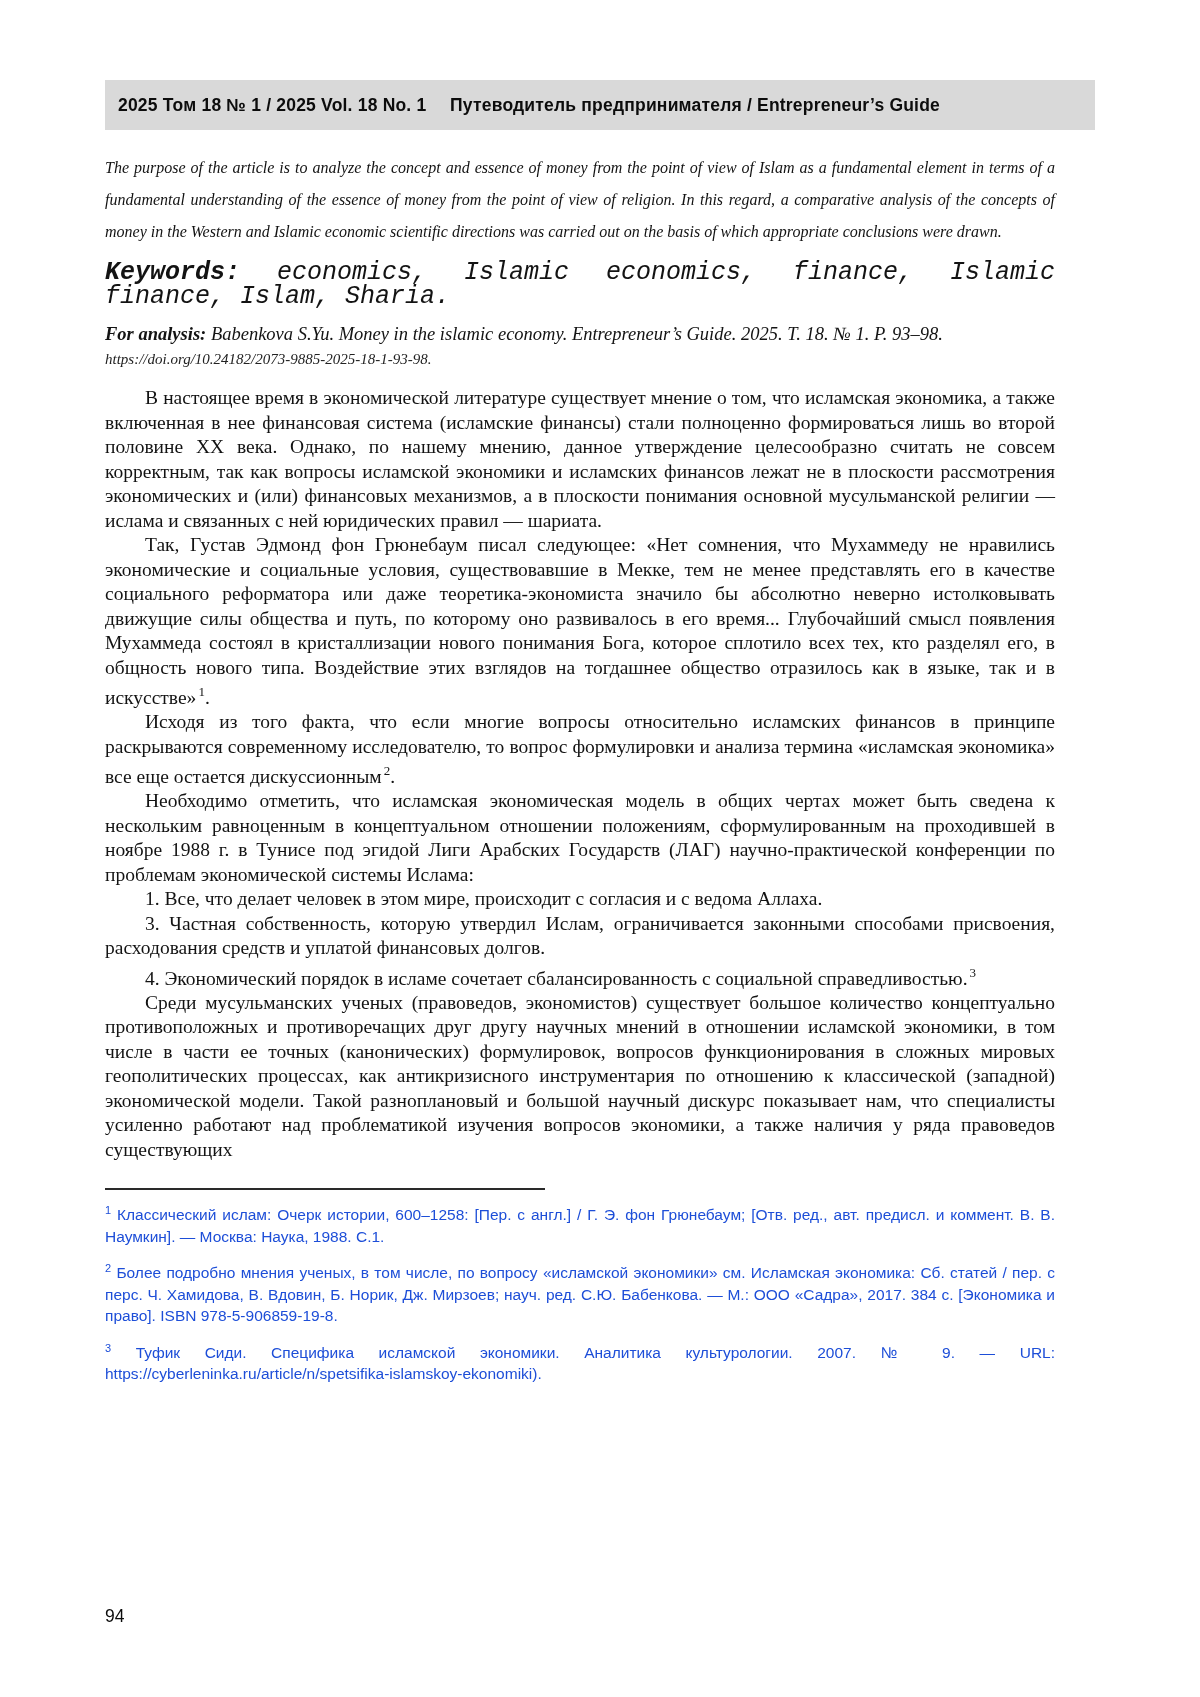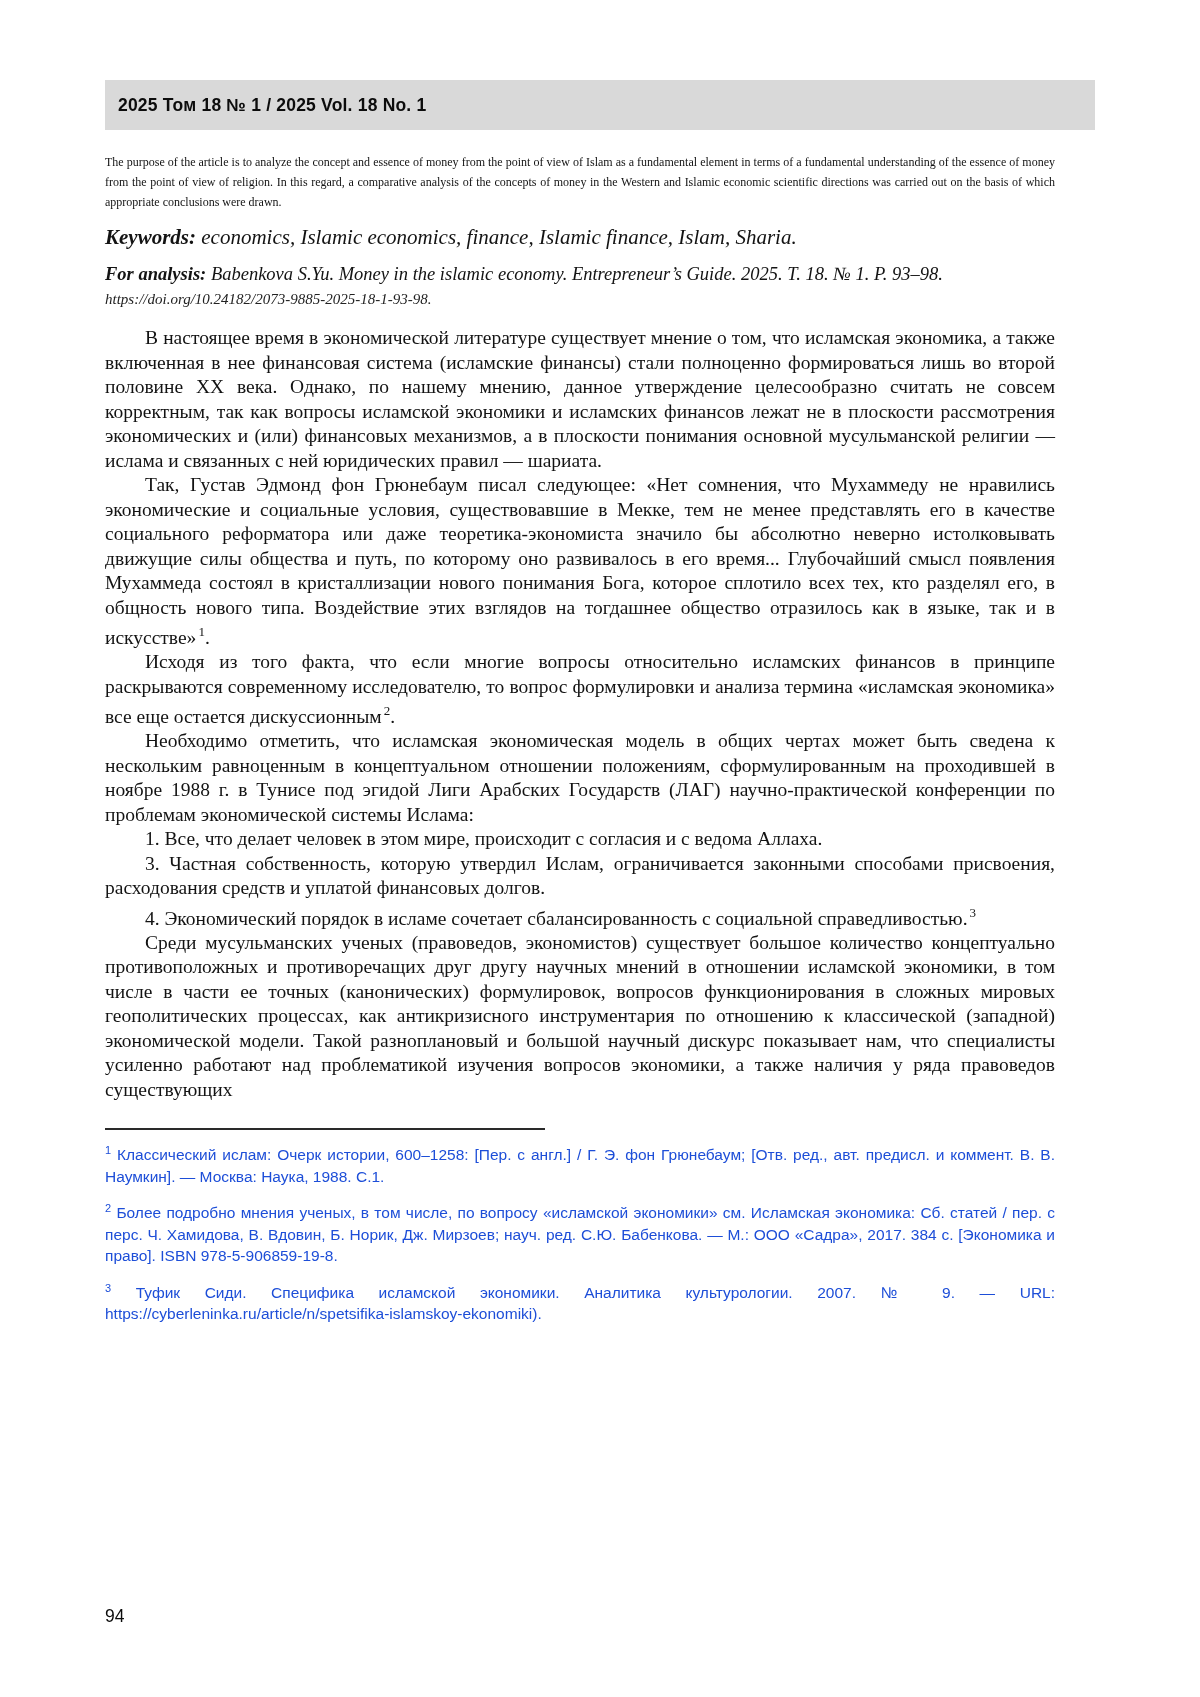--- a/index.html
+++ b/index.html
@@ -21,26 +21,26 @@
     font-family:"Liberation Sans", sans-serif;
     font-weight:bold; font-size:17.5px; color:#0c0c0c;
     letter-spacing:0.2px;
   }
   .header-journal { margin-left:auto; margin-right:155px; }
   .content {
     position:absolute; left:105px; top:152px;
     width:950px;
   }
   .abstract-text {
-    font-size:12px; line-height:20px;
+    font-style:italic; font-size:16px; line-height:32px;
     text-align:justify; margin:0 0 13px 0;
   }
   .meta-line {
-    font-style:italic; font-size:21px; line-height:24px;
-    margin:0 0 13px 0; text-align:justify;
+    font-style:italic; font-size:25px; line-height:24px;
+    margin:0 0 13px 0; text-align:justify;font-family:Liberation Mono, monospace;
   }
   .meta-line b { font-style:italic; }
   .citation-block { margin:0 0 16px 0; }
   .citation-line { font-style:italic; font-size:18.5px; line-height:24px; margin:0; text-align:justify; }
   .doi-line {
     font-family:Liberation Serif, serif;
     font-style:italic; font-size:15px; line-height:22px;
     margin:2px 0 0 0; color:#222;
   }
   .body-text { margin-top:10px; }
@@ -69,20 +69,21 @@
     font-size:17.5px; color:#0c0c0c;
   }
 </style>
 </head>
 <body>
 
 <div class="page">
 
   <header class="header-bar">
     <span class="header-issue">2025  Том 18  № 1  /  2025  Vol. 18  No. 1</span>
+    <span class="header-journal">Путеводитель предпринимателя  /  Entrepreneur’s Guide</span>
   </header>
 
   <div class="content">
 
     <section class="abstract" lang="en">
       <p class="abstract-text">The purpose of the article is to analyze the concept and essence of money from the point of view of Islam as a fundamental element in terms of a fundamental understanding of the essence of money from the point of view of religion. In this regard, a comparative analysis of the concepts of money in the Western and Islamic economic scientific directions was carried out on the basis of which appropriate conclusions were drawn.</p>
 
       <p class="meta-line"><b>Keywords:</b> <span>economics, Islamic economics, finance, Islamic finance, Islam, Sharia.</span></p>
 
       <div class="citation-block">

